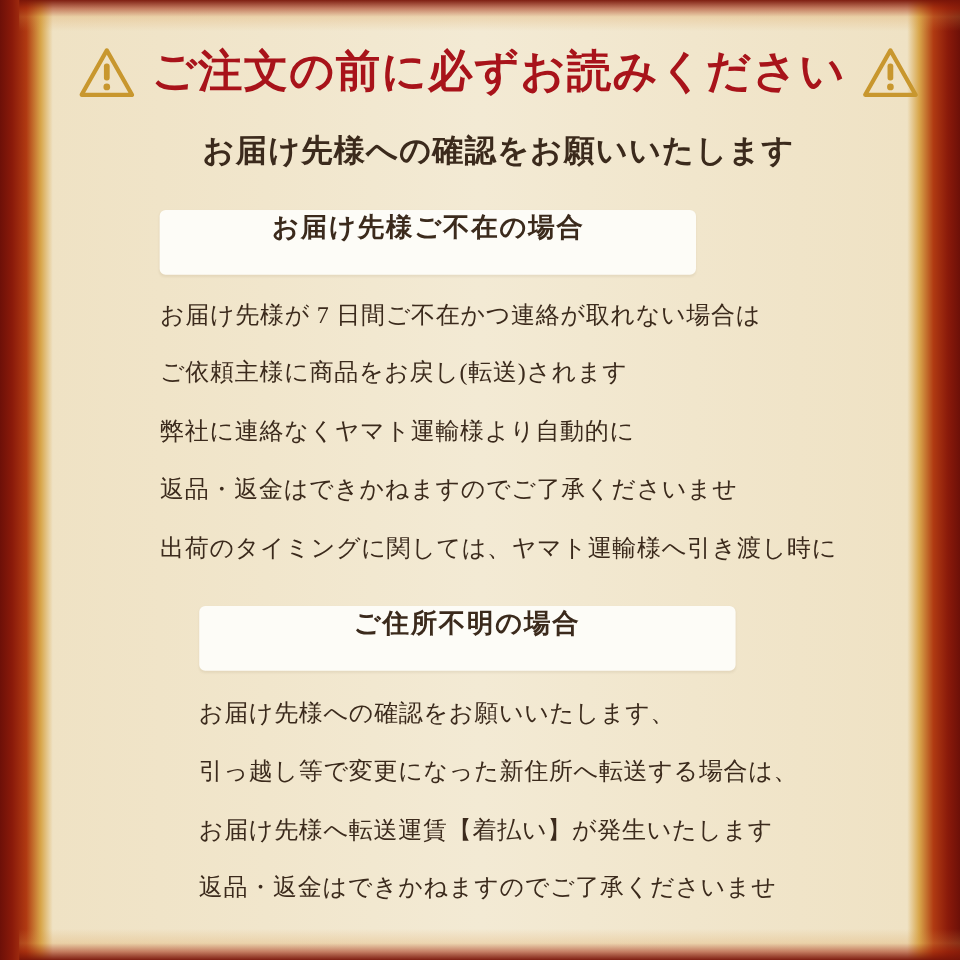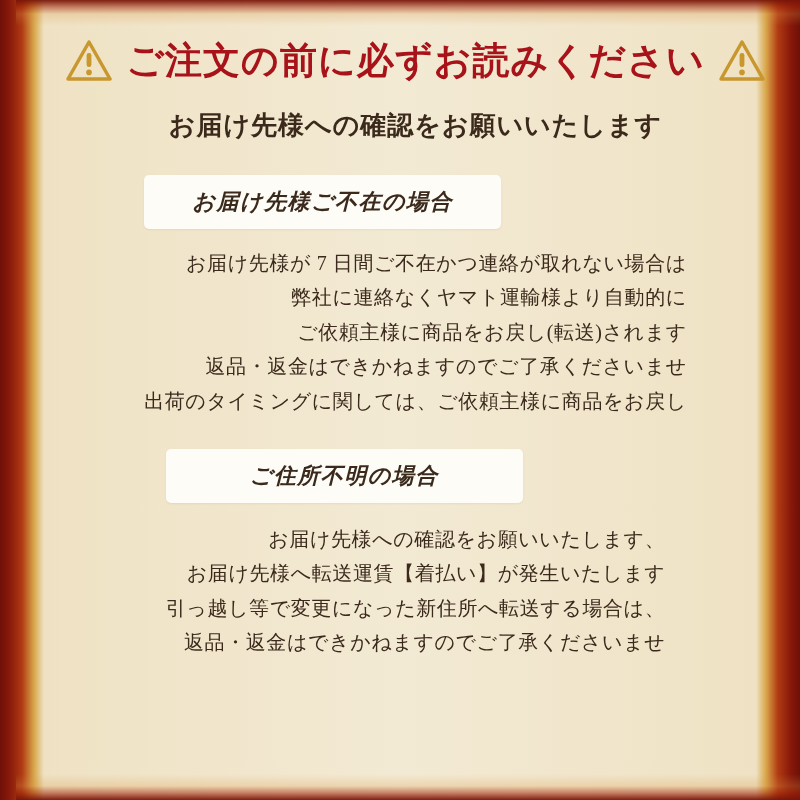--- a/index.html
+++ b/index.html
@@ -79,44 +79,42 @@
     font-family: Liberation Serif, serif;
     font-size: 26px;
     font-weight: bold;
     color: #3b2a1c;
     margin-top: 26px;
     letter-spacing: 1px;
   }
 
   .section-head {
     margin-top: 32px;
-    width: 357px;
+    width: 447px;
     height: 54px;
     background: #fdfcf7;
     border-radius: 5px;
     display: flex;
-    align-items: center;
     justify-content: center;
     box-shadow: 0 1px 2px rgba(90,60,30,0.08);
-    font-style: italic;
   }
   .section-head-text {
     font-family: "Liberation Serif", serif;
     font-size: 22px;
     font-weight: bold;
     color: #3b2a1c;
     letter-spacing: 1.5px;
   }
 
   .body-block {
     margin-top: 18px;
     display: flex;
     flex-direction: column;
-    align-items: flex-end;
-    gap: 2px;
+    align-items: flex-start;
+    gap: 16px;
   }
   .body-line {
     font-family: "Liberation Serif", serif;
     font-size: 20px;
     color: #3b2a1c;
     letter-spacing: 0.6px;
     line-height: 1.62;
     white-space: nowrap;
   }
   .section2 .section-head { }
@@ -147,33 +145,33 @@
     </div>
 
     <div class="subtitle">お届け先様への確認をお願いいたします</div>
 
     <div class="section section1">
       <div class="section-head">
         <span class="section-head-text">お届け先様ご不在の場合</span>
       </div>
       <div class="body-block">
         <div class="body-line">お届け先様が 7 日間ご不在かつ連絡が取れない場合は</div>
+        <div class="body-line">ご依頼主様に商品をお戻し(転送)されます</div>
         <div class="body-line">弊社に連絡なくヤマト運輸様より自動的に</div>
-        <div class="body-line">ご依頼主様に商品をお戻し(転送)されます</div>
         <div class="body-line">返品・返金はできかねますのでご了承くださいませ</div>
-        <div class="body-line">出荷のタイミングに関しては、ご依頼主様に商品をお戻し</div>
+        <div class="body-line">出荷のタイミングに関しては、ヤマト運輸様へ引き渡し時に</div>
       </div>
     </div>
 
     <div class="section section2">
       <div class="section-head">
         <span class="section-head-text">ご住所不明の場合</span>
       </div>
       <div class="body-block">
         <div class="body-line">お届け先様への確認をお願いいたします、</div>
+        <div class="body-line">引っ越し等で変更になった新住所へ転送する場合は、</div>
         <div class="body-line">お届け先様へ転送運賃【着払い】が発生いたします</div>
-        <div class="body-line">引っ越し等で変更になった新住所へ転送する場合は、</div>
         <div class="body-line">返品・返金はできかねますのでご了承くださいませ</div>
       </div>
     </div>
 
   </div>
 </div>
 
 </body></html>

